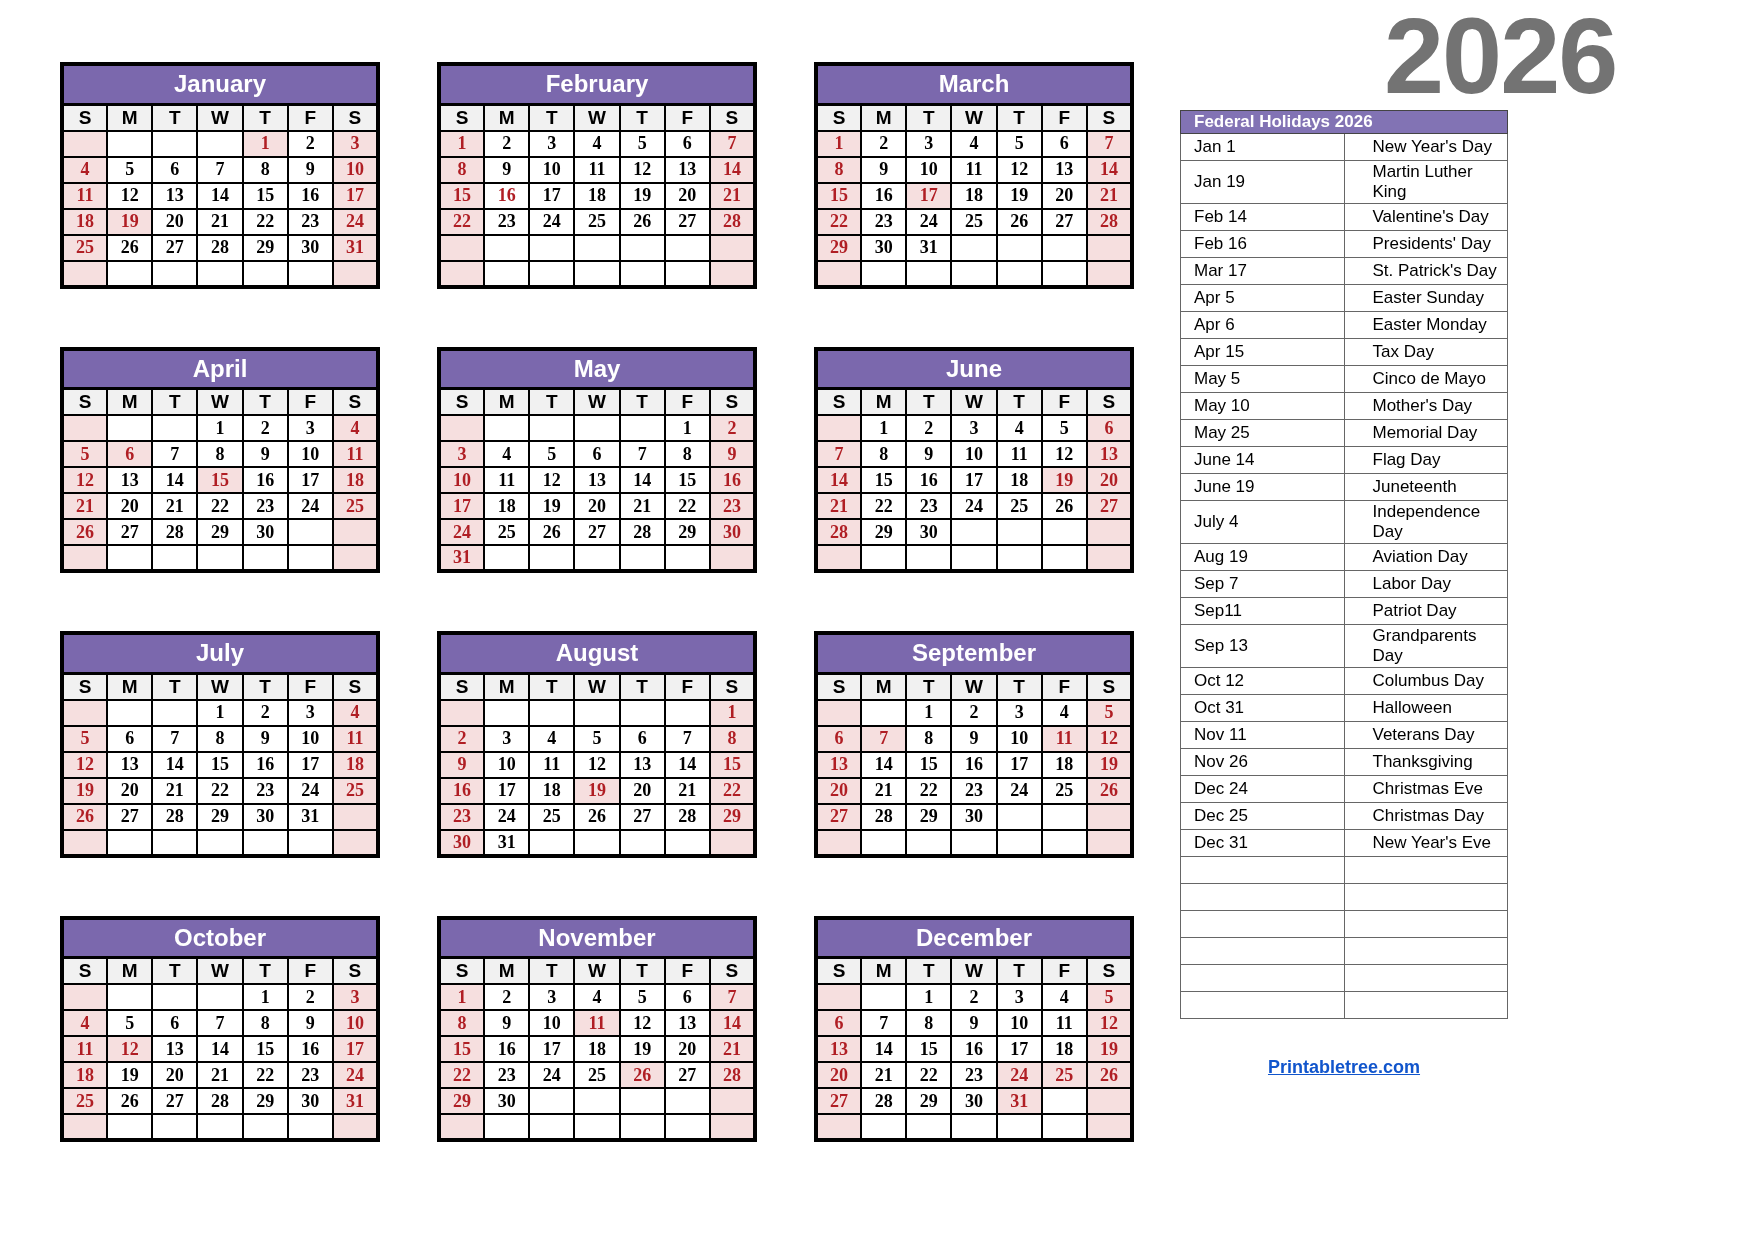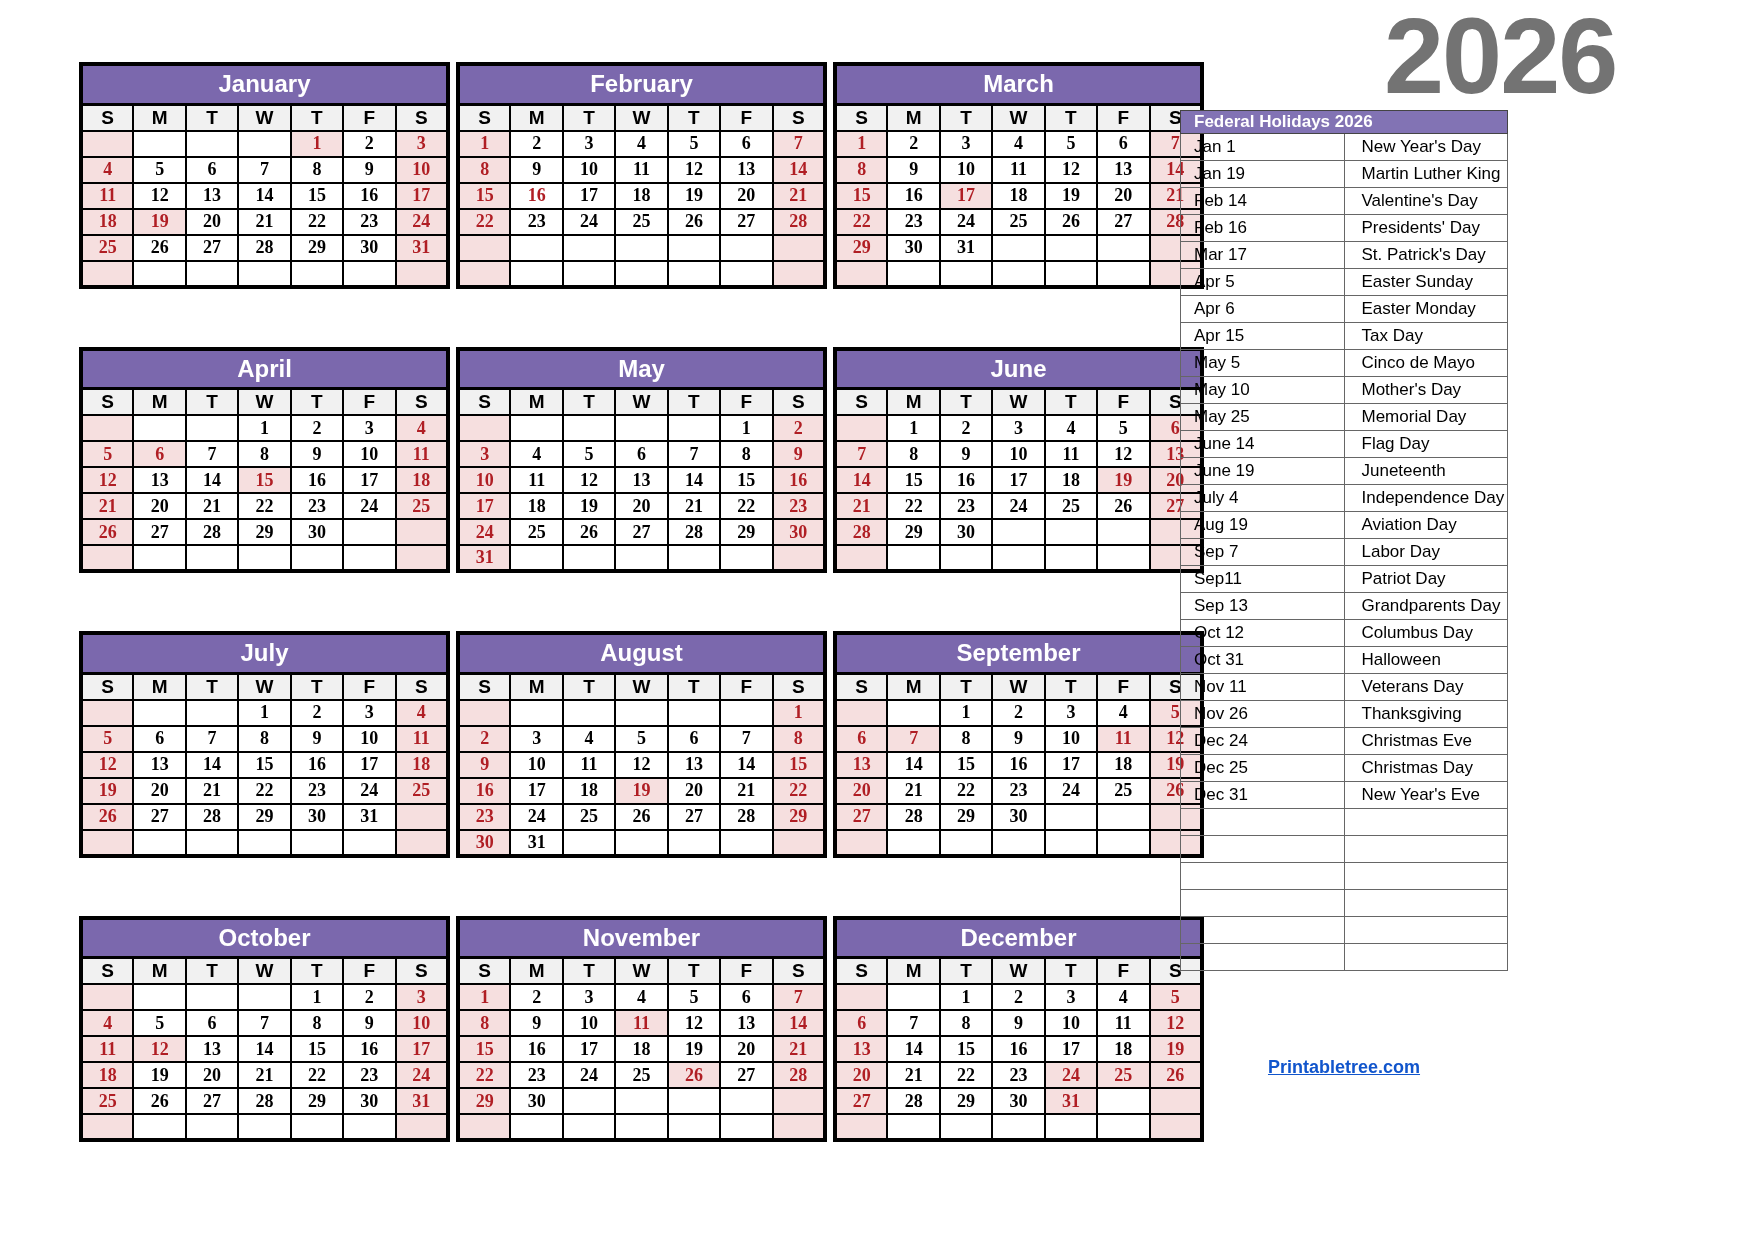--- a/index.html
+++ b/index.html
@@ -15,23 +15,22 @@
   }
 
   
   .months-grid {
     position: absolute; left: 60px; top: 62px;
     display: grid;
     grid-template-columns: repeat(3, 320px);
     column-gap: 57px; row-gap: 58px;
   }
   table.cal {
-    border-collapse: collapse; width: 371px; table-layout: fixed;
+    border-collapse: collapse; width: 320px; table-layout: fixed;
     border: 4px solid #000;
-    margin-left: 19px;
   }
   .cal th.cal-title {
     background: #7B68AD; color: #fff;
     font-family: "Liberation Sans", sans-serif;
     font-size: 24px; font-weight: bold;
     height: 40px; border: 3px solid #000; text-align: center;
   }
   .cal th.dow {
     background: #F1F1F1; color: #000;
     font-family: "Liberation Sans", sans-serif;
@@ -47,21 +46,21 @@
   .cal td.pink { background: #F6DFDF; }
   .cal td.red  { color: #B01E24; }
 
   
   .holidays {
     position: absolute; left: 1180px; top: 110px; width: 328px;
   }
   table.hol { border-collapse: collapse; width: 328px; table-layout: fixed; }
   .hol td { border: 1px solid #666; height: 27px; font-size: 17px; color: #000; vertical-align: middle; }
   .hol td.h-date { width: 100px; padding-left: 13px; margin-left: 23px; }
-  .hol td.h-name { padding-left: 17px; }
+  .hol td.h-name { padding-left: 28px; }
   .hol tr.hol-header td {
     background: #8273B4; color: #fff; font-weight: bold;
     font-size: 17px; height: 19px; border: 1px solid #444; padding-left: 13px;
   }
 
   
   .footer-link {
     position: absolute; left: 1180px; top: 1057px; width: 328px;
     text-align: center; font-size: 18px; font-weight: bold;
     color: #1155CC; text-decoration: underline; cursor: pointer;

